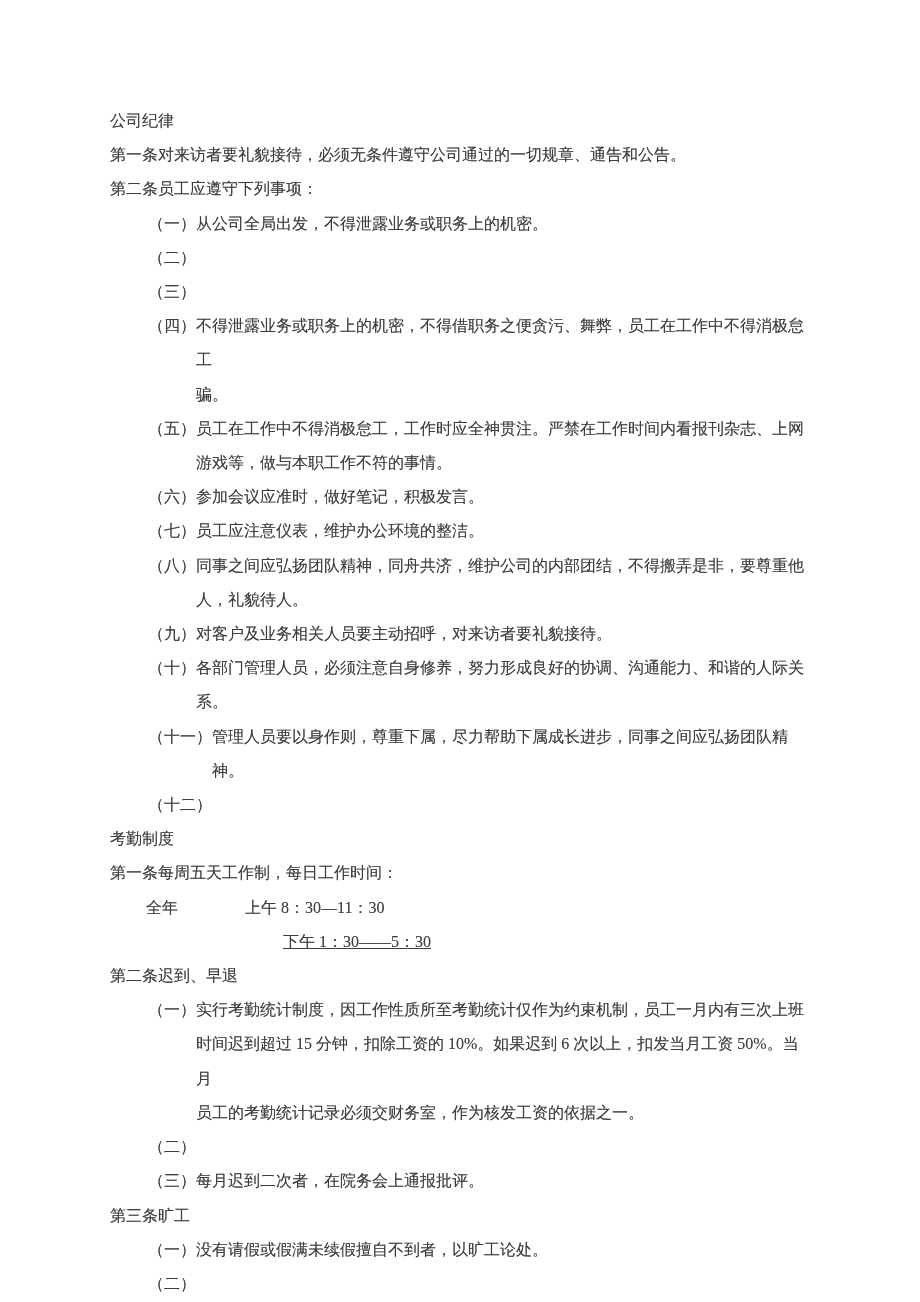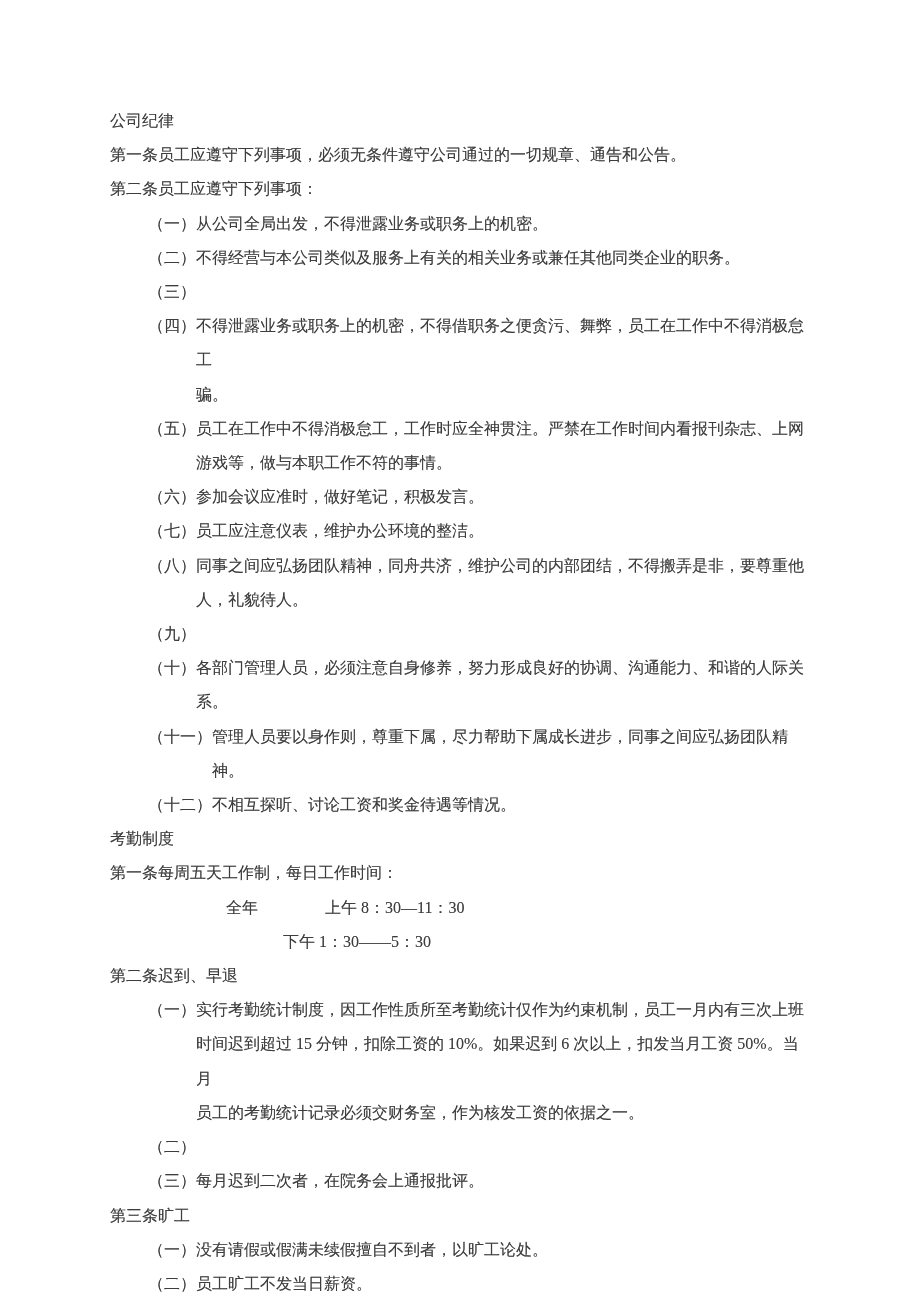--- a/index.html
+++ b/index.html
@@ -15,46 +15,45 @@
     line-height: 34.2px;
     color: #3d3d3d;
     text-shadow: 0 0 0.5px rgba(61,61,61,0.45);
     overflow: hidden;
   }
   .line { white-space: nowrap; }
   .article .alabel { display: inline-block; }
   .item { display: flex; margin-left: 38px; }
   .item .num { flex: 0 0 auto; min-width: 48px; white-space: nowrap; }
   .item .txt { white-space: pre-line; max-width: 660px; }
-  .sched-scope { display: inline-block; margin-left: 116px; }
+  .sched-scope { display: inline-block; margin-left: 36px; }
   .sched-time-am { display: inline-block; margin-left: 67px; }
-  .sched-time-pm { display: inline-block; margin-left: 173px; }
+  .sched-time-pm { display: inline-block; margin-left: 173px; text-decoration: underline; }
 </style>
 </head>
 <body>
 
 <div class="page" style="color: rgb(61, 61, 61); background: rgb(255, 255, 255);">
 
   <div class="line title">公司纪律</div>
 
   <div class="line article">
-    <span class="alabel">第一条</span><span class="atext">员工应遵守下列事项，必须无条件遵守公司通过的一切规章、通告和公告。</span>
+    <span class="alabel">第一条</span><span class="atext">对来访者要礼貌接待，必须无条件遵守公司通过的一切规章、通告和公告。</span>
   </div>
 
   <div class="line article">
     <span class="alabel">第二条</span><span class="atext">员工应遵守下列事项：</span>
   </div>
 
   <div class="item">
     <span class="num">（一）</span>
     <span class="txt">从公司全局出发，不得泄露业务或职务上的机密。</span>
   </div>
   <div class="item">
     <span class="num">（二）</span>
-    <span class="txt">不得经营与本公司类似及服务上有关的相关业务或兼任其他同类企业的职务。</span>
   </div>
   <div class="item">
     <span class="num">（三）</span>
   </div>
   <div class="item">
     <span class="num">（四）</span>
     <span class="txt">不得泄露业务或职务上的机密，不得借职务之便贪污、舞弊，员工在工作中不得消极怠工
 骗。</span>
   </div>
   <div class="item">
@@ -70,33 +69,33 @@
     <span class="num">（七）</span>
     <span class="txt">员工应注意仪表，维护办公环境的整洁。</span>
   </div>
   <div class="item">
     <span class="num">（八）</span>
     <span class="txt">同事之间应弘扬团队精神，同舟共济，维护公司的内部团结，不得搬弄是非，要尊重他
 人，礼貌待人。</span>
   </div>
   <div class="item">
     <span class="num">（九）</span>
+    <span class="txt">对客户及业务相关人员要主动招呼，对来访者要礼貌接待。</span>
   </div>
   <div class="item">
     <span class="num">（十）</span>
     <span class="txt">各部门管理人员，必须注意自身修养，努力形成良好的协调、沟通能力、和谐的人际关
 系。</span>
   </div>
   <div class="item">
     <span class="num">（十一）</span>
     <span class="txt">管理人员要以身作则，尊重下属，尽力帮助下属成长进步，同事之间应弘扬团队精神。</span>
   </div>
   <div class="item">
     <span class="num">（十二）</span>
-    <span class="txt">不相互探听、讨论工资和奖金待遇等情况。</span>
   </div>
 
   <div class="line title">考勤制度</div>
 
   <div class="line article">
     <span class="alabel">第一条</span><span class="atext">每周五天工作制，每日工作时间：</span>
   </div>
 
   <div class="line">
     <span class="sched-scope">全年</span><span class="sched-time-am">上午 8：30—11：30</span>
@@ -126,16 +125,15 @@
   <div class="line article">
     <span class="alabel">第三条</span><span class="atext">旷工</span>
   </div>
 
   <div class="item">
     <span class="num">（一）</span>
     <span class="txt">没有请假或假满未续假擅自不到者，以旷工论处。</span>
   </div>
   <div class="item">
     <span class="num">（二）</span>
-    <span class="txt">员工旷工不发当日薪资。</span>
   </div>
 
 </div>
 
 </body></html>

